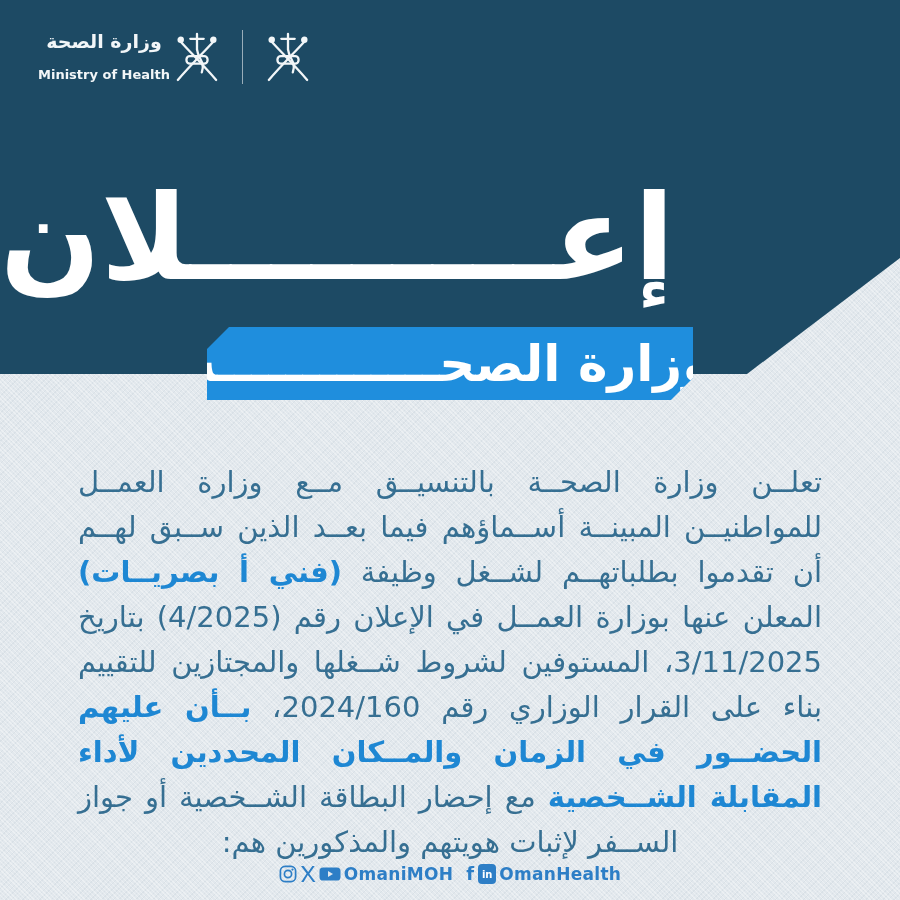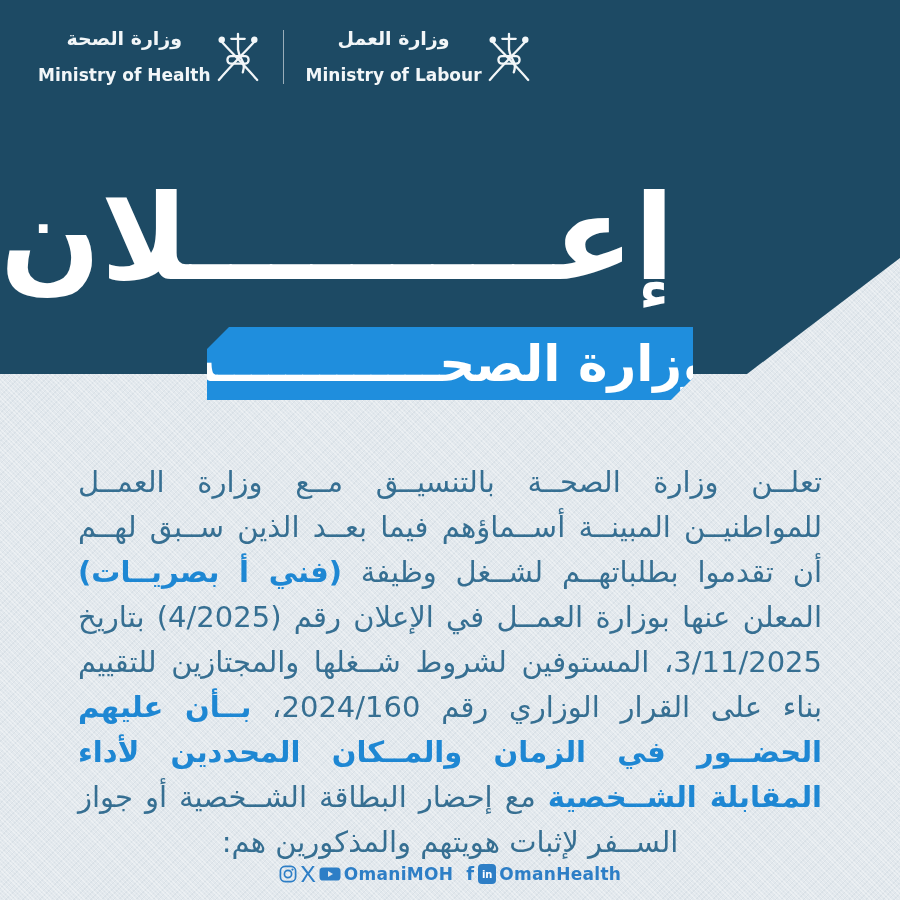--- a/index.html
+++ b/index.html
@@ -21,21 +21,21 @@
   }
 
   
   .logos-row{
     position:absolute;left:38px;top:26px;height:62px;
     display:flex;align-items:center;gap:22px;color:#f2f6f8;
   }
   .logo{display:flex;align-items:center;gap:4px;text-align:right;}
   .logo-text{display:flex;flex-direction:column;align-items:center;line-height:1.15;}
   .logo-ar{font-size:19px;font-weight:bold;letter-spacing:.5px;}
-  .logo-en{font-size:17px;font-weight:bold;margin-top:16px;white-space:nowrap;}
+  .logo-en{font-size:13px;font-weight:bold;margin-top:16px;white-space:nowrap;}
   .logo-divider{width:1px;height:54px;background:rgba(255,255,255,.55);}
   .emblem svg{display:block;}
 
   
   .title{
     position:absolute;left:0;top:168px;width:882px;
     text-align:left;color:#ffffff;font-size:118px;font-weight:bold;
     line-height:1.2;direction:rtl;white-space:nowrap;
   }
 
@@ -98,24 +98,20 @@
           <path d="M17 9 h14"></path>
           <path d="M24 20 C 25 30, 33 33, 29 44"></path>
           <rect x="13" y="27" width="22" height="8" rx="3.5" fill="none"></rect>
         </svg>
       </span>
     </div>
 
     <div class="logo-divider"></div>
 
     <div class="logo">
-      <div class="logo-text">
-        <span class="logo-ar">وزارة العمل</span>
-        <span class="logo-en">Ministry of Labour</span>
-      </div>
       <span class="emblem">
         <svg width="46" height="54" viewBox="0 0 48 56" fill="none" stroke="#f2f6f8" stroke-width="2.4" stroke-linecap="round">
           <path d="M7 12 C 18 24, 32 38, 44 52"></path>
           <path d="M41 12 C 30 24, 16 38, 4 52"></path>
           <circle cx="7" cy="10" r="2.2" fill="#f2f6f8"></circle>
           <circle cx="41" cy="10" r="2.2" fill="#f2f6f8"></circle>
           <path d="M24 4 v16"></path>
           <path d="M17 9 h14"></path>
           <path d="M24 20 C 25 30, 33 33, 29 44"></path>
           <rect x="13" y="27" width="22" height="8" rx="3.5" fill="none"></rect>

